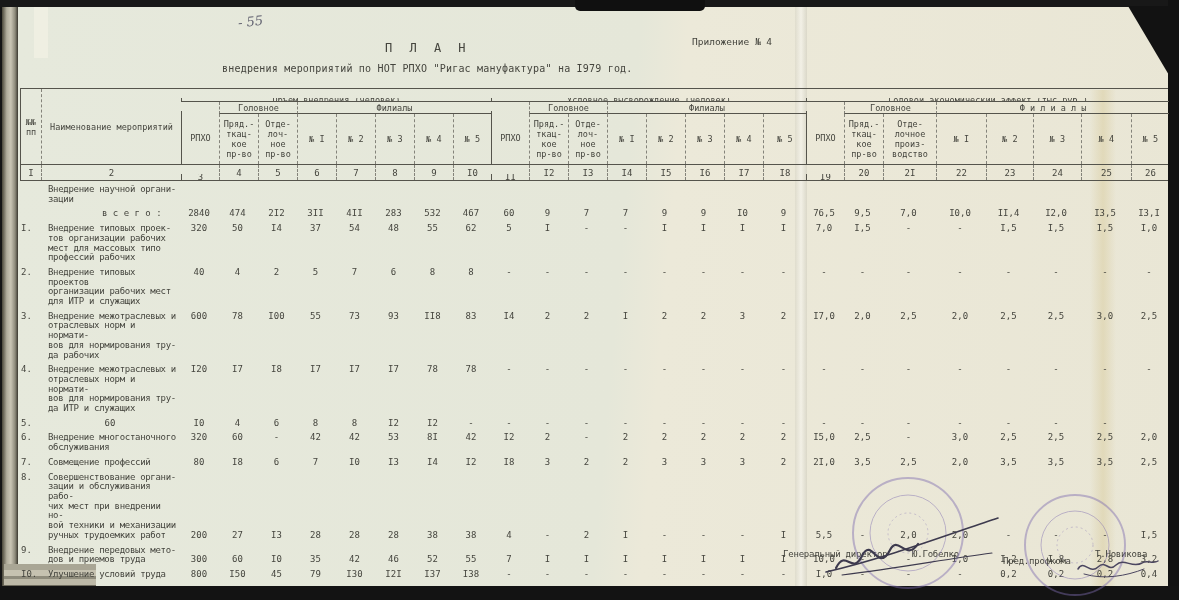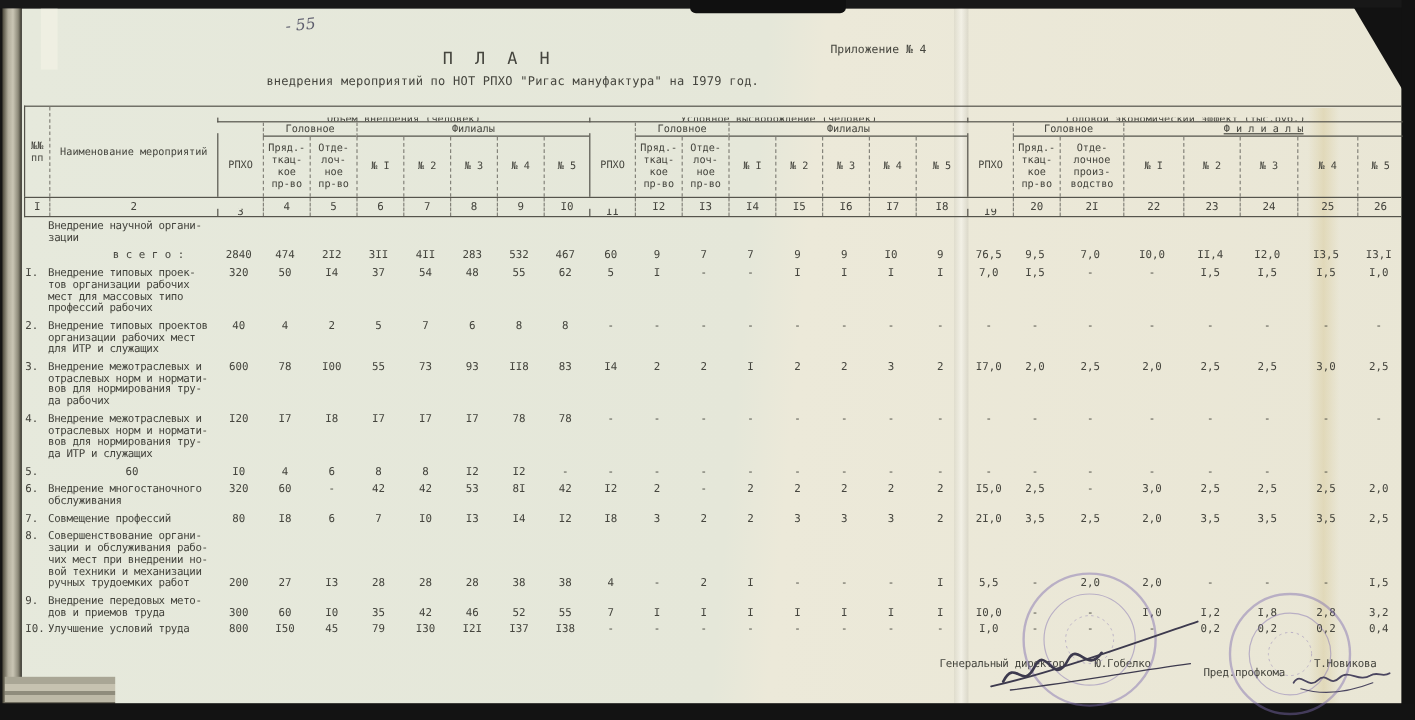--- a/index.html
+++ b/index.html
@@ -20,40 +20,40 @@
   .bl-pages{position:absolute;left:4px;top:564px;width:92px;height:24px;
         background:linear-gradient(180deg,#a9a695 0 6px,#c6c2b0 6px 12px,#8f8c7c 12px 15px,#bdb9a7 15px 21px,#6f6c5e 21px 24px);}
   .tl-strip{position:absolute;left:34px;top:0;width:14px;height:58px;background:rgba(246,244,231,.55);}
   .crease{position:absolute;left:795px;top:7px;width:12px;height:579px;
         background:linear-gradient(90deg,rgba(0,0,0,.05),rgba(255,255,255,.35),rgba(0,0,0,.07));}
   .stain{position:absolute;left:1090px;top:90px;width:26px;height:496px;
         background:linear-gradient(90deg,rgba(205,185,120,0),rgba(205,185,120,.30),rgba(205,185,120,0));}
   
   .t-hand{position:absolute;left:238px;top:14px;font-family:"DejaVu Serif",serif;font-style:italic;
         font-size:13px;color:var(--hand,#5f5f6e);transform:rotate(-6deg);}
-  .t-plan{position:absolute;left:369px;top:41px;font-size:14px;letter-spacing:5px;}
+  .t-plan{position:absolute;left:385px;top:41px;font-size:12px;letter-spacing:5px;}
   .t-app{position:absolute;left:692px;top:36px;font-size:9.5px;}
   .t-sub{position:absolute;left:222px;top:63px;font-size:10px;letter-spacing:.2px;}
   
   #tbl{position:absolute;left:20px;top:88px;width:1148px;}
   #thead{display:grid;grid-template-columns:var(--cols);grid-template-rows:13px 12px 50px;
         border-top:1px solid var(--line,#55544c);border-left:1px solid var(--line,#55544c);}
   #thead>div,#numrow>div{border-left:1px dashed #84837a;display:flex;align-items:center;justify-content:center;
         text-align:center;font-size:8.5px;line-height:10px;white-space:pre-line;overflow:hidden;}
   #thead>div.nb,#numrow>div.nb{border-left:none;}
   #thead>div.solid,#numrow>div.solid{border-left:1px solid var(--line,#55544c);margin-top:9px;}
   #thead>div.bb{border-bottom:1px solid var(--line,#55544c);}
   #numrow{display:grid;grid-template-columns:var(--cols);height:15px;
         border-top:1px solid var(--line,#55544c);border-bottom:1px solid var(--line,#55544c);
         border-left:1px solid var(--line,#55544c);}
   #numrow>div{font-size:9px;}
   #tbody{padding-top:4px;}
   .trow{display:grid;grid-template-columns:var(--cols);margin-bottom:5px;}
   .no{font-size:9px;line-height:9.7px;padding-left:1px;}
-  .nm{font-size:9px;line-height:9.7px;white-space:pre-line;letter-spacing:-.3px;}
+  .nm{font-size:9px;line-height:9.7px;white-space:pre-line;letter-spacing:-.3px;margin-left:8px;}
   .nm .total{margin-top:5px;padding-left:54px;letter-spacing:0;}
   .vc{font-size:9px;line-height:9.7px;display:flex;justify-content:center;align-items:flex-start;}
   .vb .vc{align-items:flex-end;}
   
   .sig-label{position:absolute;font-size:9px;letter-spacing:-.2px;}
   svg.overlay{position:absolute;left:0;top:0;pointer-events:none;}
 </style>
 </head>
 <body>
 
@@ -110,21 +110,21 @@
 ное
 пр-во</div>
         <div style="grid-area: 3 / 14;">№ I</div>
         <div style="grid-area: 3 / 15;">№ 2</div>
         <div style="grid-area: 3 / 16;">№ 3</div>
         <div style="grid-area: 3 / 17;">№ 4</div>
         <div style="grid-area: 3 / 18;">№ 5</div>
         <div class="bb solid" style="grid-area: 1 / 19 / auto / span 8;">Годовой экономический эффект (тыс.руб.)</div>
         <div class="solid" style="grid-area: 2 / 19 / span 2;">РПХО</div>
         <div class="bb" style="grid-area: 2 / 20 / auto / span 2;">Головное</div>
-        <div class="bb" style="grid-area: 2 / 22 / auto / span 5; text-decoration: underline;">Ф и л и а л ы</div>
+        <div class="bb" style="grid-area: 2 / 22 / auto / span 5;">Ф и л и а л ы</div>
         <div style="grid-area: 3 / 20;">Пряд.-
 ткац-
 кое
 пр-во</div>
         <div style="grid-area: 3 / 21;">Отде-
 лочное
 произ-
 водство</div>
         <div style="grid-area: 3 / 22;">№ I</div>
         <div style="grid-area: 3 / 23;">№ 2</div>

